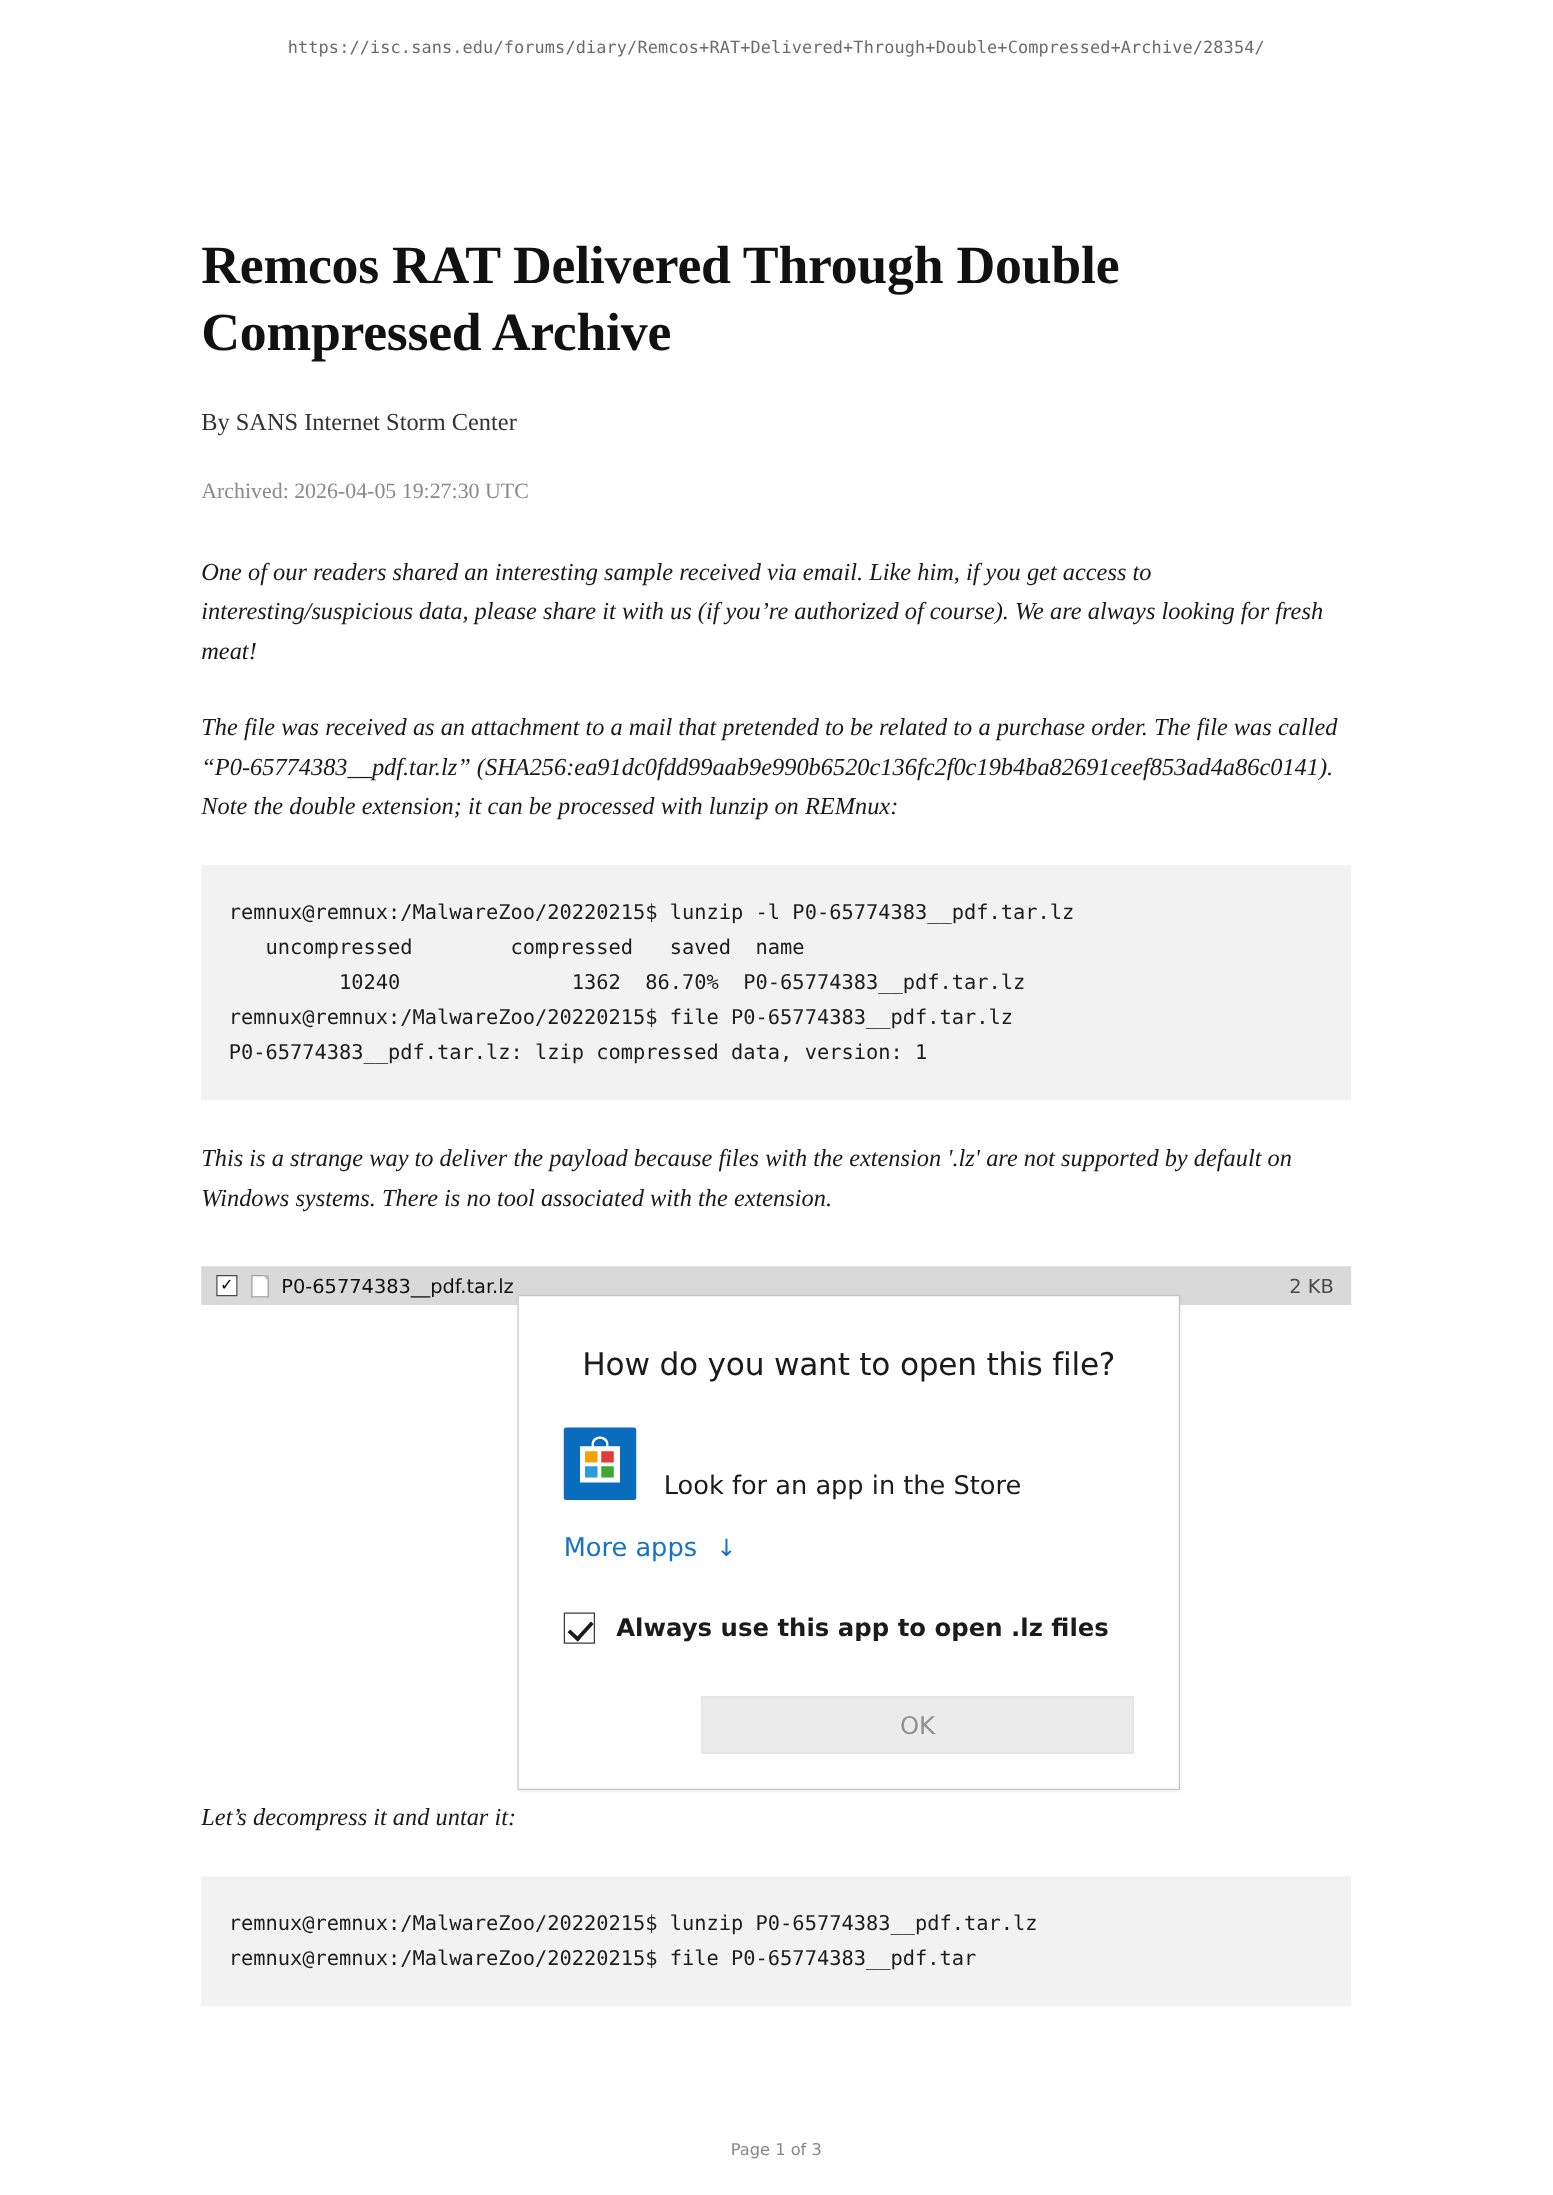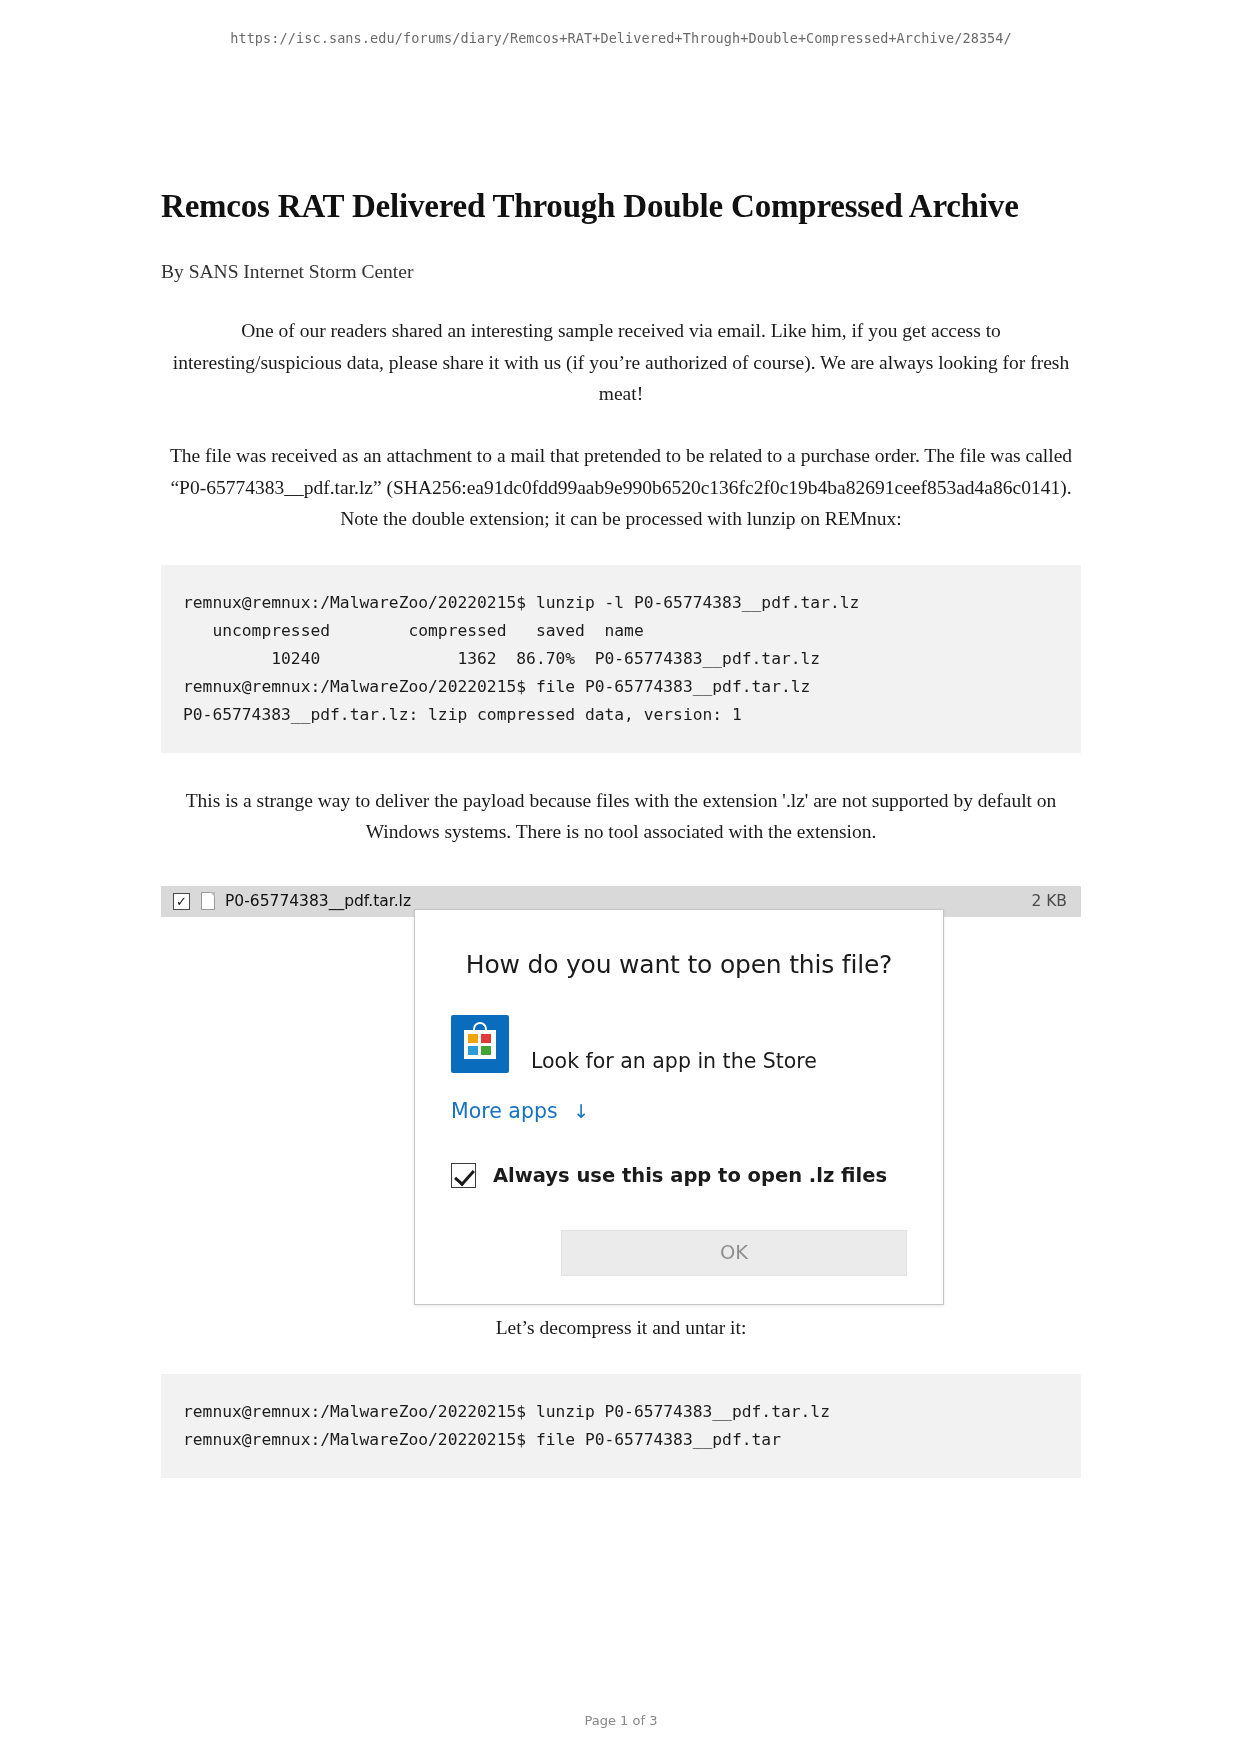--- a/index.html
+++ b/index.html
@@ -29,21 +29,21 @@
     padding-top: 30px;
     letter-spacing: 0.1px;
   }
   .content {
     margin: 0 auto;
     width: 920px;
     padding-top: 140px;
   }
   h1.title {
     font-family: "Liberation Serif", serif;
-    font-size: 33px;
+    font-size: 43px;
     font-weight: bold;
     line-height: 1.25;
     margin: 0 0 34px 0;
     color: #111;
     letter-spacing: -0.2px;
   }
   .byline {
     font-size: 19.5px;
     color: #333;
     margin: 0 0 32px 0;
@@ -51,21 +51,22 @@
   .archived {
     font-size: 17.5px;
     color: #8a8a8a;
     margin: 0 0 40px 0;
   }
   p.body-text {
     font-size: 19.5px;
     line-height: 1.62;
     margin: 0 0 30px 0;
     color: #1a1a1a;
-    text-align: center;
+    text-align: left;
+    font-style: italic;
   }
   .code-block {
     background: #f2f2f2;
     padding: 24px 22px 24px 22px;
     margin: 0 0 32px 0;
     font-family: "DejaVu Sans Mono", monospace;
     font-size: 16.3px;
     line-height: 1.72;
     color: #1c1c1c;
     white-space: pre;
@@ -244,20 +245,21 @@
 <div class="page">
 
   <div class="url-header">https://isc.sans.edu/forums/diary/Remcos+RAT+Delivered+Through+Double+Compressed+Archive/28354/</div>
 
   <div class="content">
 
     <h1 class="title">Remcos RAT Delivered Through Double Compressed Archive</h1>
 
     <div class="byline">By SANS Internet Storm Center</div>
 
+    <div class="archived">Archived: 2026-04-05 19:27:30 UTC</div>
 
     <p class="body-text">One of our readers shared an interesting sample received via email. Like him, if you get access to interesting/suspicious data, please share it with us (if you’re authorized of course). We are always looking for fresh meat!</p>
 
     <p class="body-text">The file was received as an attachment to a mail that pretended to be related to a purchase order. The file was called “P0-65774383__pdf.tar.lz” (SHA256:ea91dc0fdd99aab9e990b6520c136fc2f0c19b4ba82691ceef853ad4a86c0141). Note the double extension; it can be processed with lunzip on REMnux:</p>
 
     <div class="code-block">remnux@remnux:/MalwareZoo/20220215$ lunzip -l P0-65774383__pdf.tar.lz
    uncompressed        compressed   saved  name
          10240              1362  86.70%  P0-65774383__pdf.tar.lz
 remnux@remnux:/MalwareZoo/20220215$ file P0-65774383__pdf.tar.lz
 P0-65774383__pdf.tar.lz: lzip compressed data, version: 1</div>

